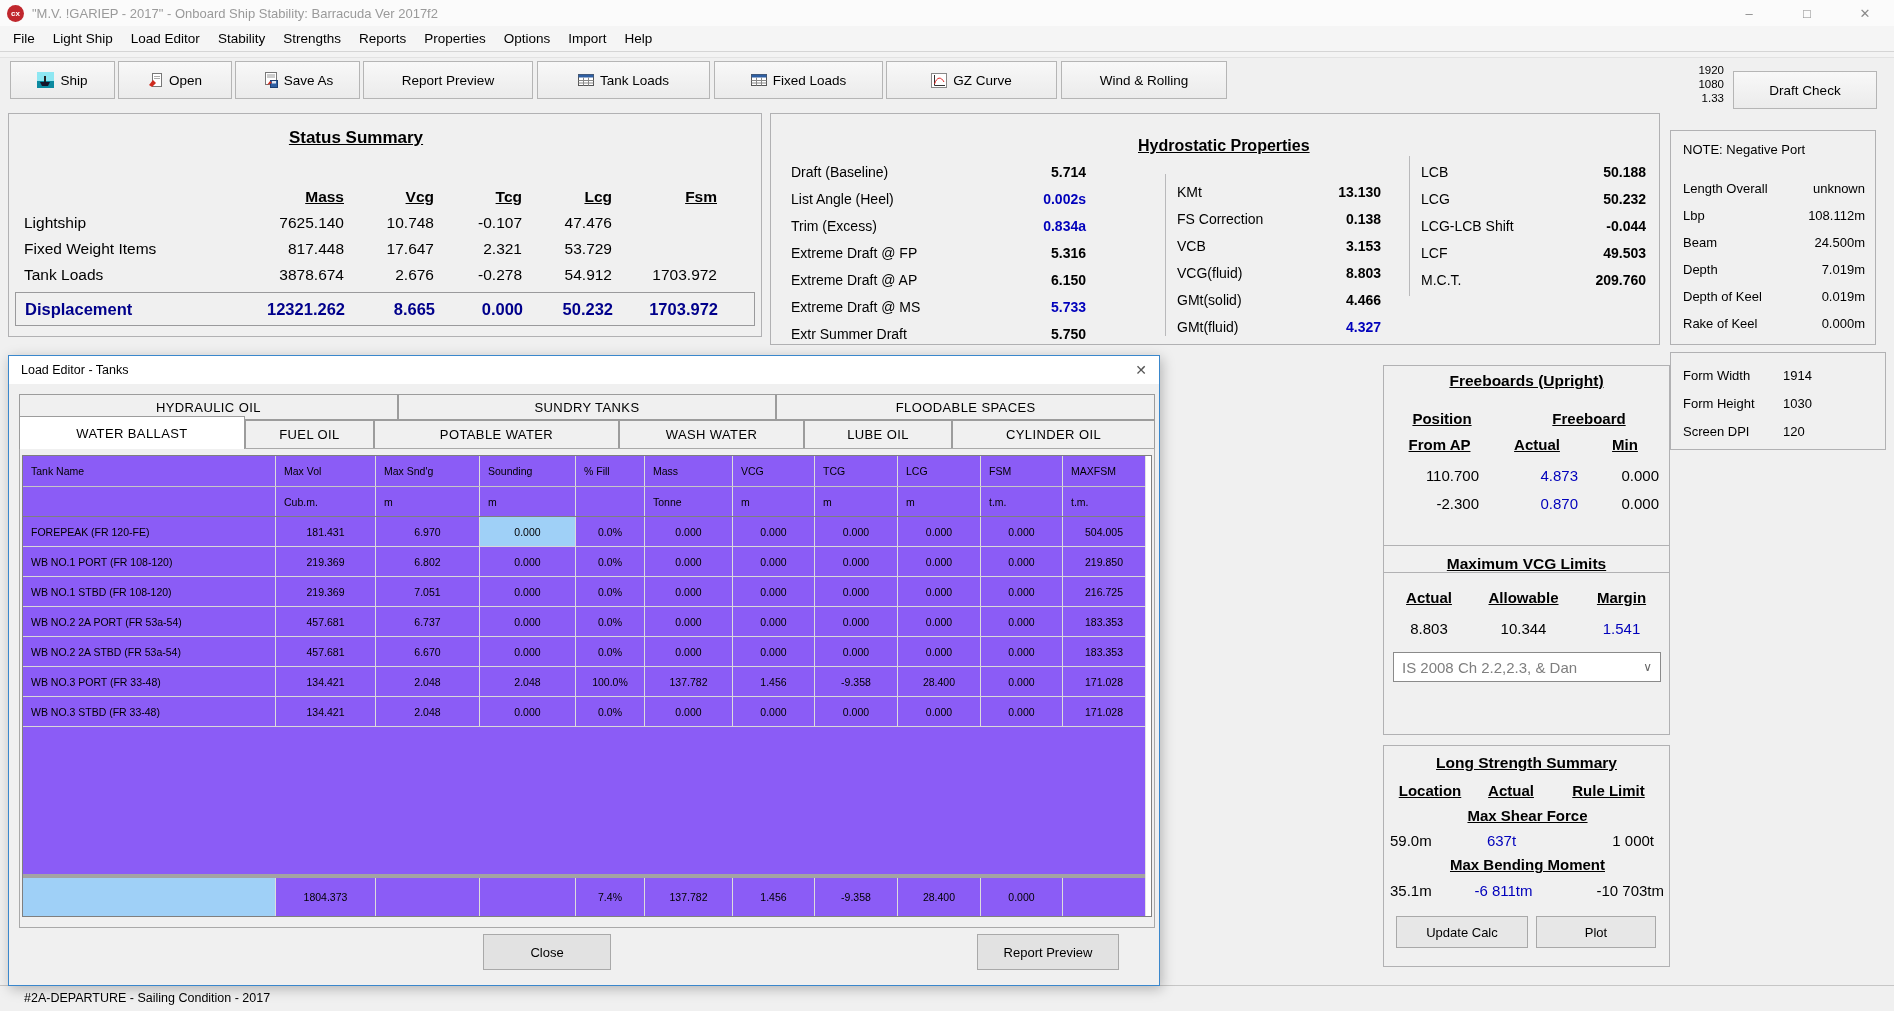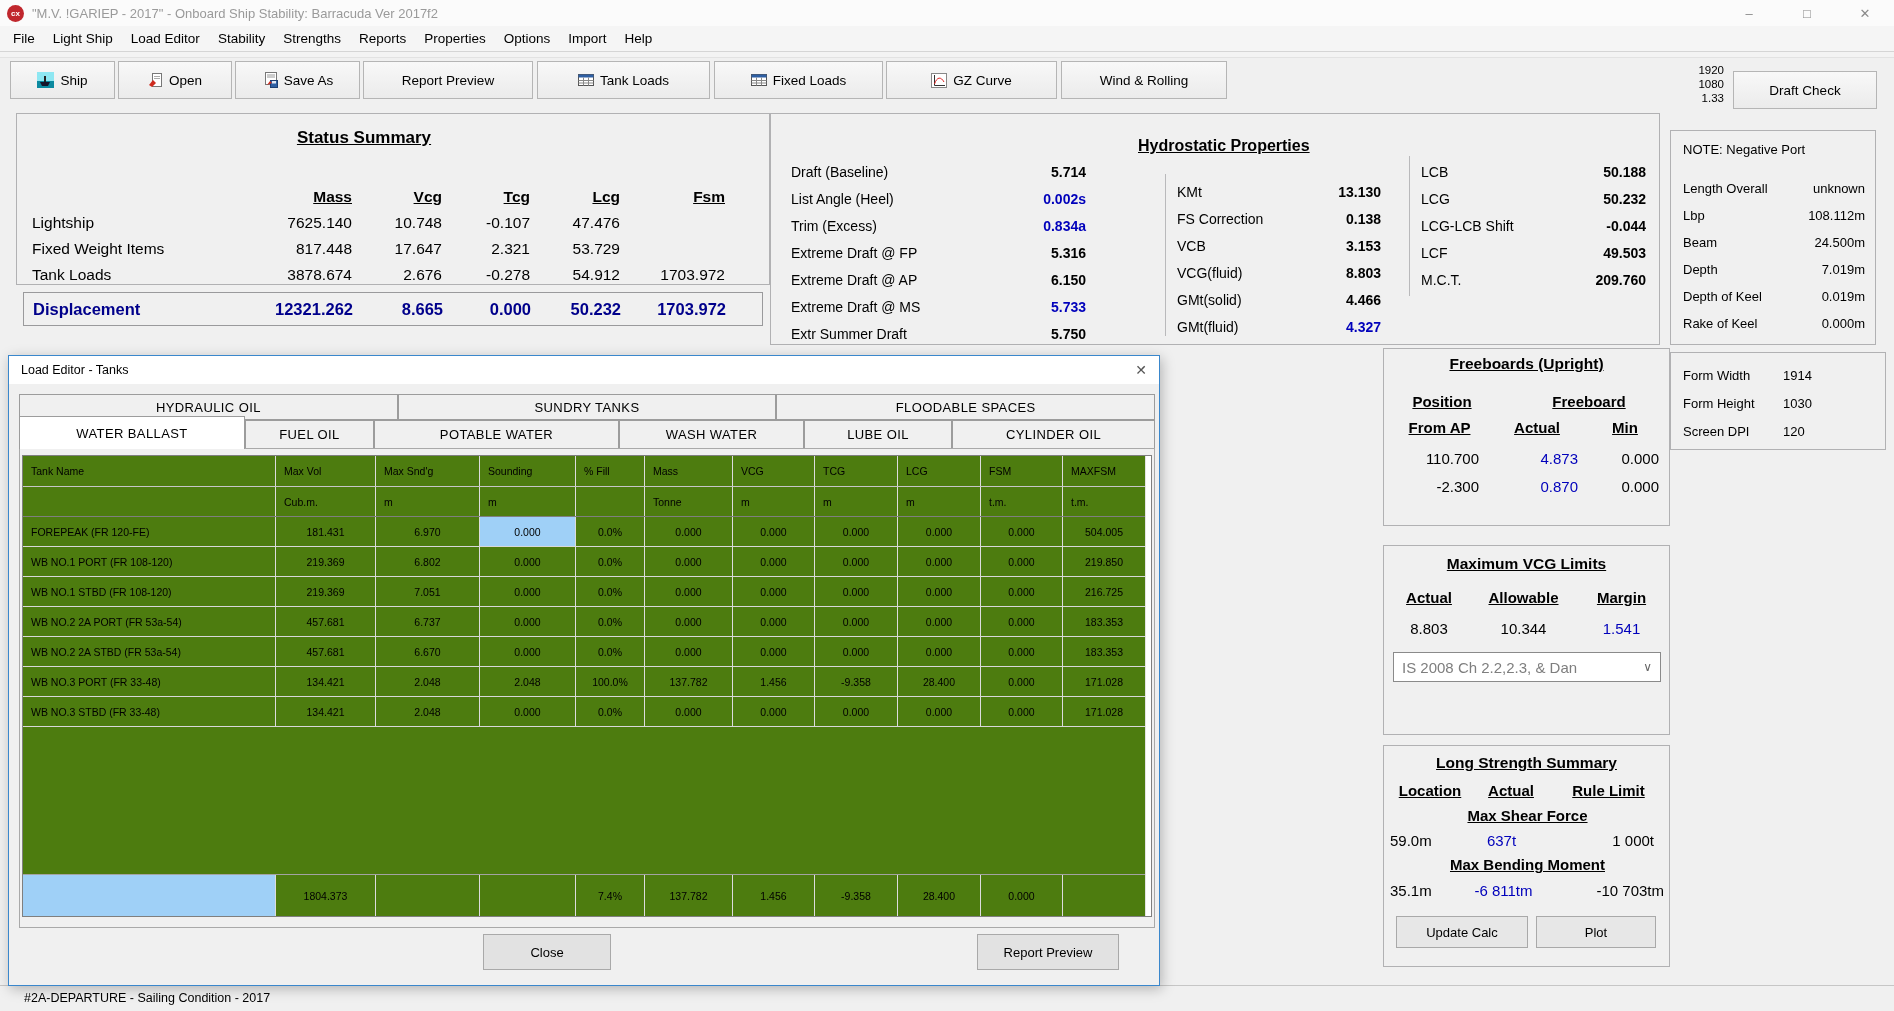--- a/index.html
+++ b/index.html
@@ -72,27 +72,27 @@
   .tabs { position:absolute; left:10px; display:flex; }
   .tabs1 { top:38px; width:1136px; height:26px; }
   .tabs1 div { flex:1; }
   .tabs2 { top:64px; width:1136px; height:29px; }
   .tab { border:1px solid #9c9c9c; background:#f0f0f0; display:flex; align-items:center; justify-content:center; font-size:13px; letter-spacing:.4px; }
   .tabs2 div:nth-of-type(1){width:226px}.tabs2 div:nth-of-type(2){width:129px}
   .tabs2 div:nth-of-type(3){width:245px}.tabs2 div:nth-of-type(4){width:185px}
   .tabs2 div:nth-of-type(5){width:148px}.tabs2 div:nth-of-type(6){width:203px}
   .tabs2 div.active { height:33px; margin-top:-4px; background:#fff; border-bottom:none; position:relative; z-index:3; }
   .tabpage { position:absolute; left:10px; top:92px; width:1136px; height:480px; border:1px solid #a9a9a9; background:#f0f0f0; }
-  .ttable { position:absolute; left:2px; top:6px; width:1130px; height:462px; background:#4d7c0f; border:1px solid #7f7f7f; display:flex; flex-direction:column; }
+  .ttable { position:absolute; left:2px; top:6px; width:1130px; height:462px; background:#8b5cf6; border:1px solid #7f7f7f; display:flex; flex-direction:column; }
   .trow { display:flex; }
   .thead { height:31px; border-bottom:1px solid #c6c6c6; }
   .tunits { height:30px; border-bottom:1px solid #7f7f7f; }
   .tdata { height:30px; border-bottom:1px solid #d8d8d8; }
   .tspacer { flex:1; }
-  .ttotal { height:42px; border-top:1px solid #a3a3a3; }
+  .ttotal { height:42px; border-top:4px solid #a3a3a3; }
   .tcell { border-right:1px solid #dcdcdc; display:flex; align-items:center; justify-content:center; font-size:10.5px; }
   .thead .tcell, .tunits .tcell { justify-content:flex-start; padding-left:8px; }
   .tname { justify-content:flex-start !important; padding-left:8px; }
   .c0{width:253px}.c1{width:100px}.c2{width:104px}.c3{width:96px}.c4{width:69px}.c5{width:88px}
   .c6{width:82px}.c7{width:83px}.c8{width:83px}.c9{width:82px}.c10{width:82px;border-right:none}
   .sel { background:#9fd0f7; }
   .tstrip { position:absolute; right:0; top:0; bottom:0; width:6px; border-left:1px solid #e3e3e3; background:#fff; }
   .dlgbtn { position:absolute; border:1px solid #a9a9a9; background:#e2e2e2; display:flex; align-items:center; justify-content:center; font-size:13px; font-family:inherit; }
 
   .statusbar { position:absolute; left:0; right:0; bottom:0; height:26px; border-top:1px solid #c6c6c6; background:#f0f0f0; font-size:12.5px; padding:5px 0 0 24px; }
@@ -209,21 +209,21 @@
     <div class="resinfo">
       <div>1920</div>
       <div>1080</div>
       <div>1.33</div>
     </div>
     <button class="tbtn draftcheck" style="left:1733px;width:144px">
       <span>Draft Check</span>
     </button>
   </div>
 
-  <div class="panel" style="left:16px;top:113px;width:754px;height:172px">
+  <div class="panel" style="left:8px;top:113px;width:754px;height:224px">
     <div class="ptitle" style="margin-top:14px;margin-right:58px;font-size:17px">Status Summary</div>
     <div class="ssgrid">
       <div class="ssrow sshead">
         <span class="sslabel" style="text-decoration:none"></span>
         <span class="ssv w1">Mass</span>
         <span class="ssv w2">Vcg</span>
         <span class="ssv w3">Tcg</span>
         <span class="ssv w4">Lcg</span>
         <span class="ssv w5">Fsm</span>
       </div>
@@ -420,21 +420,21 @@
           <span>1030</span>
         </div>
 
         <div class="formrow">
           <span class="lbl">Screen DPI</span>
           <span>120</span>
         </div>
       </div>
   </div>
 
-  <div class="panel" style="left:1383px;top:348px;width:287px;height:178px">
+  <div class="panel" style="left:1383px;top:365px;width:287px;height:208px">
     <div class="ptitle" style="margin-top:6px;font-size:15.5px">Freeboards (Upright)</div>
     <span class="hdr3" style="left:8px;top:44px;width:100px">Position</span>
     <span class="hdr3" style="left:130px;top:44px;width:150px">Freeboard</span>
     <span class="hdr3" style="left:8px;top:70px;width:95px">From AP</span>
     <span class="hdr3" style="left:108px;top:70px;width:90px">Actual</span>
     <span class="hdr3" style="left:205px;top:70px;width:72px">Min</span>
     <div style="position:absolute;left:0;top:95px;width:287px">
 
         <div class="fbrow">
           <span class="fb1">110.700</span>

